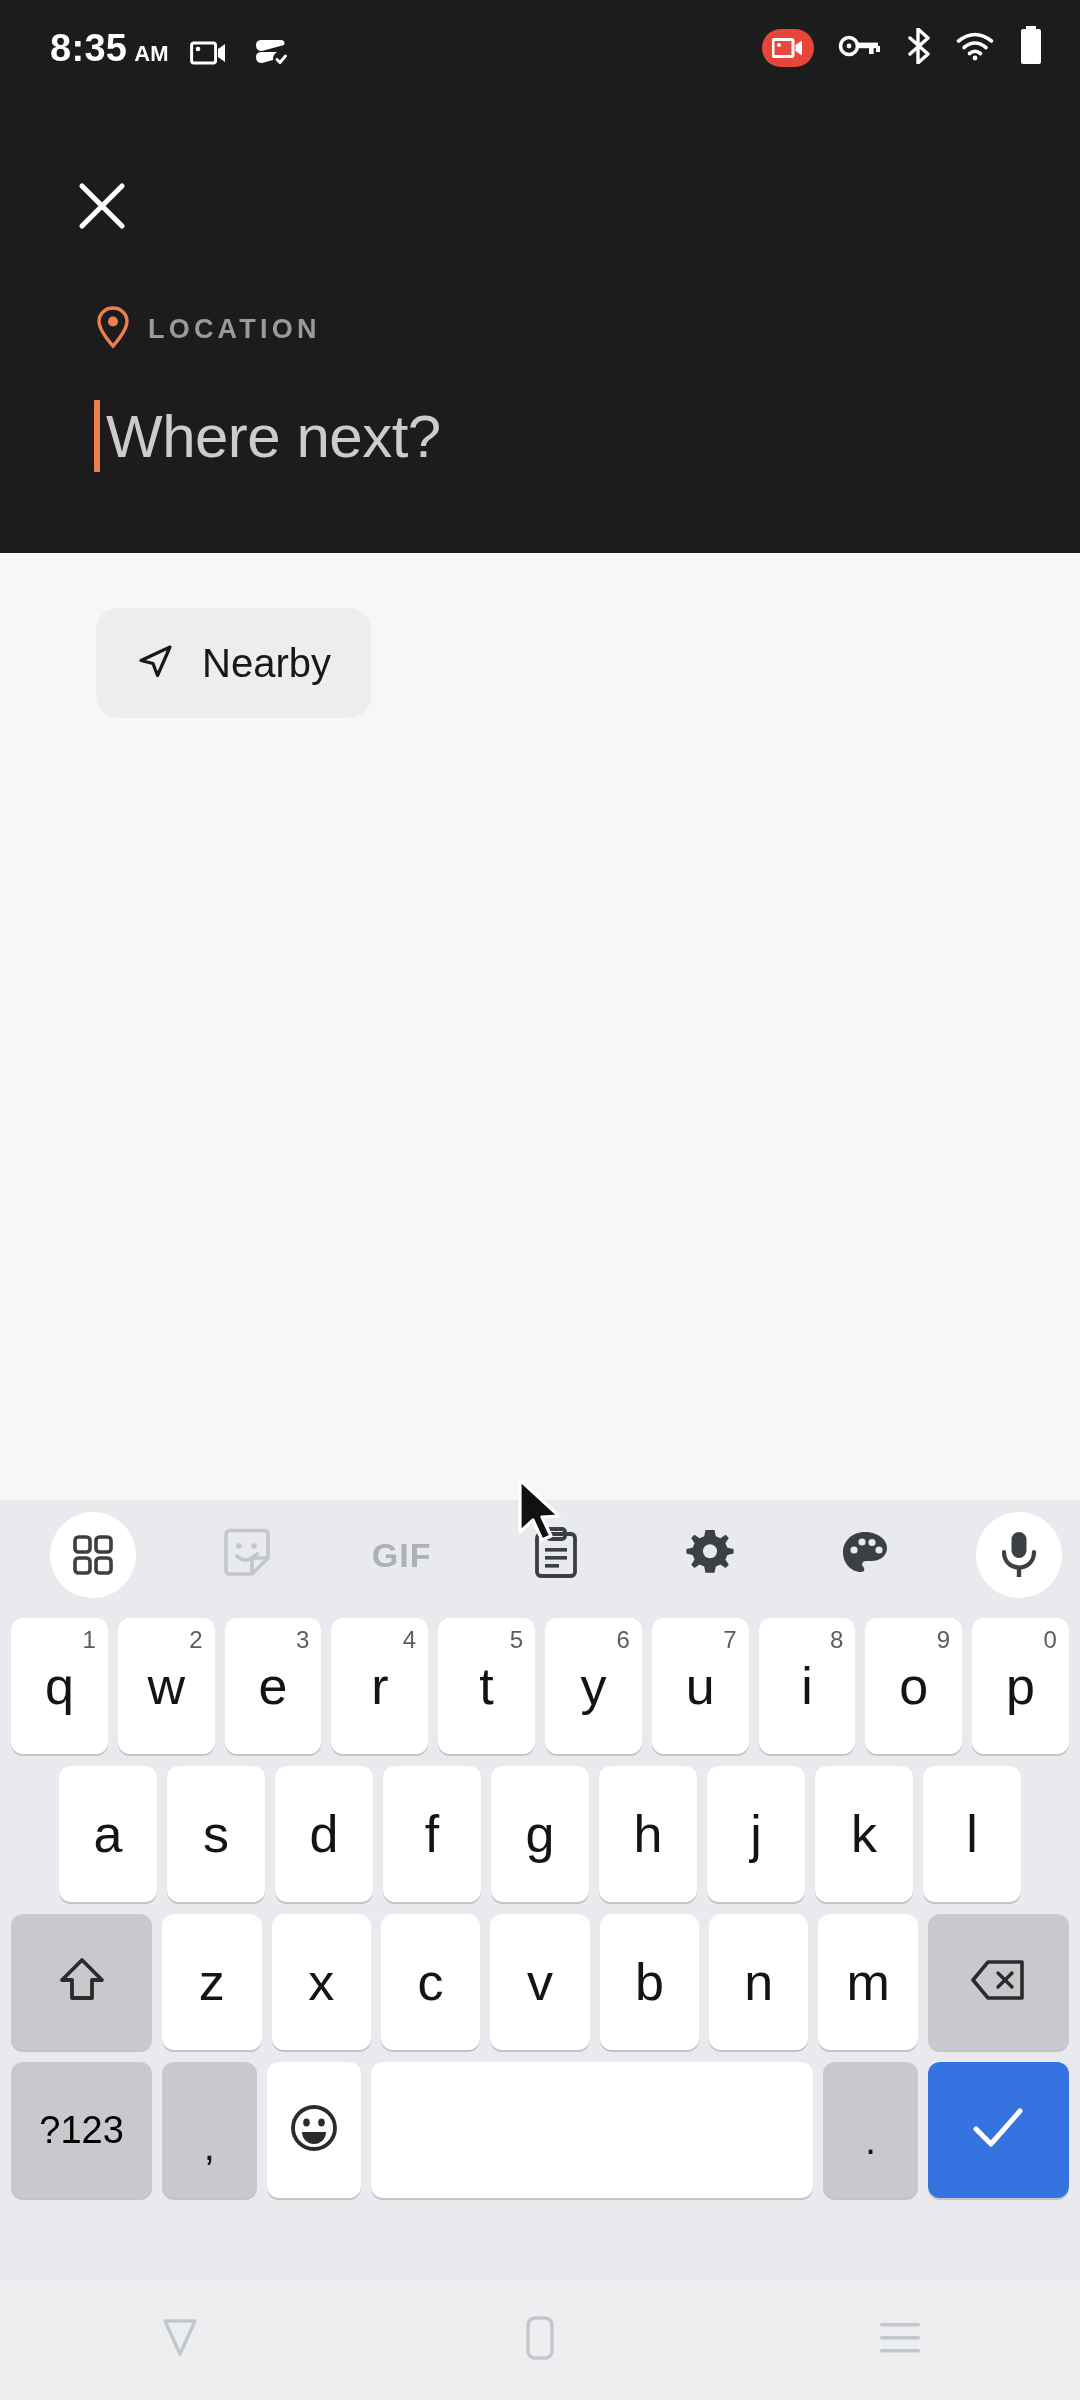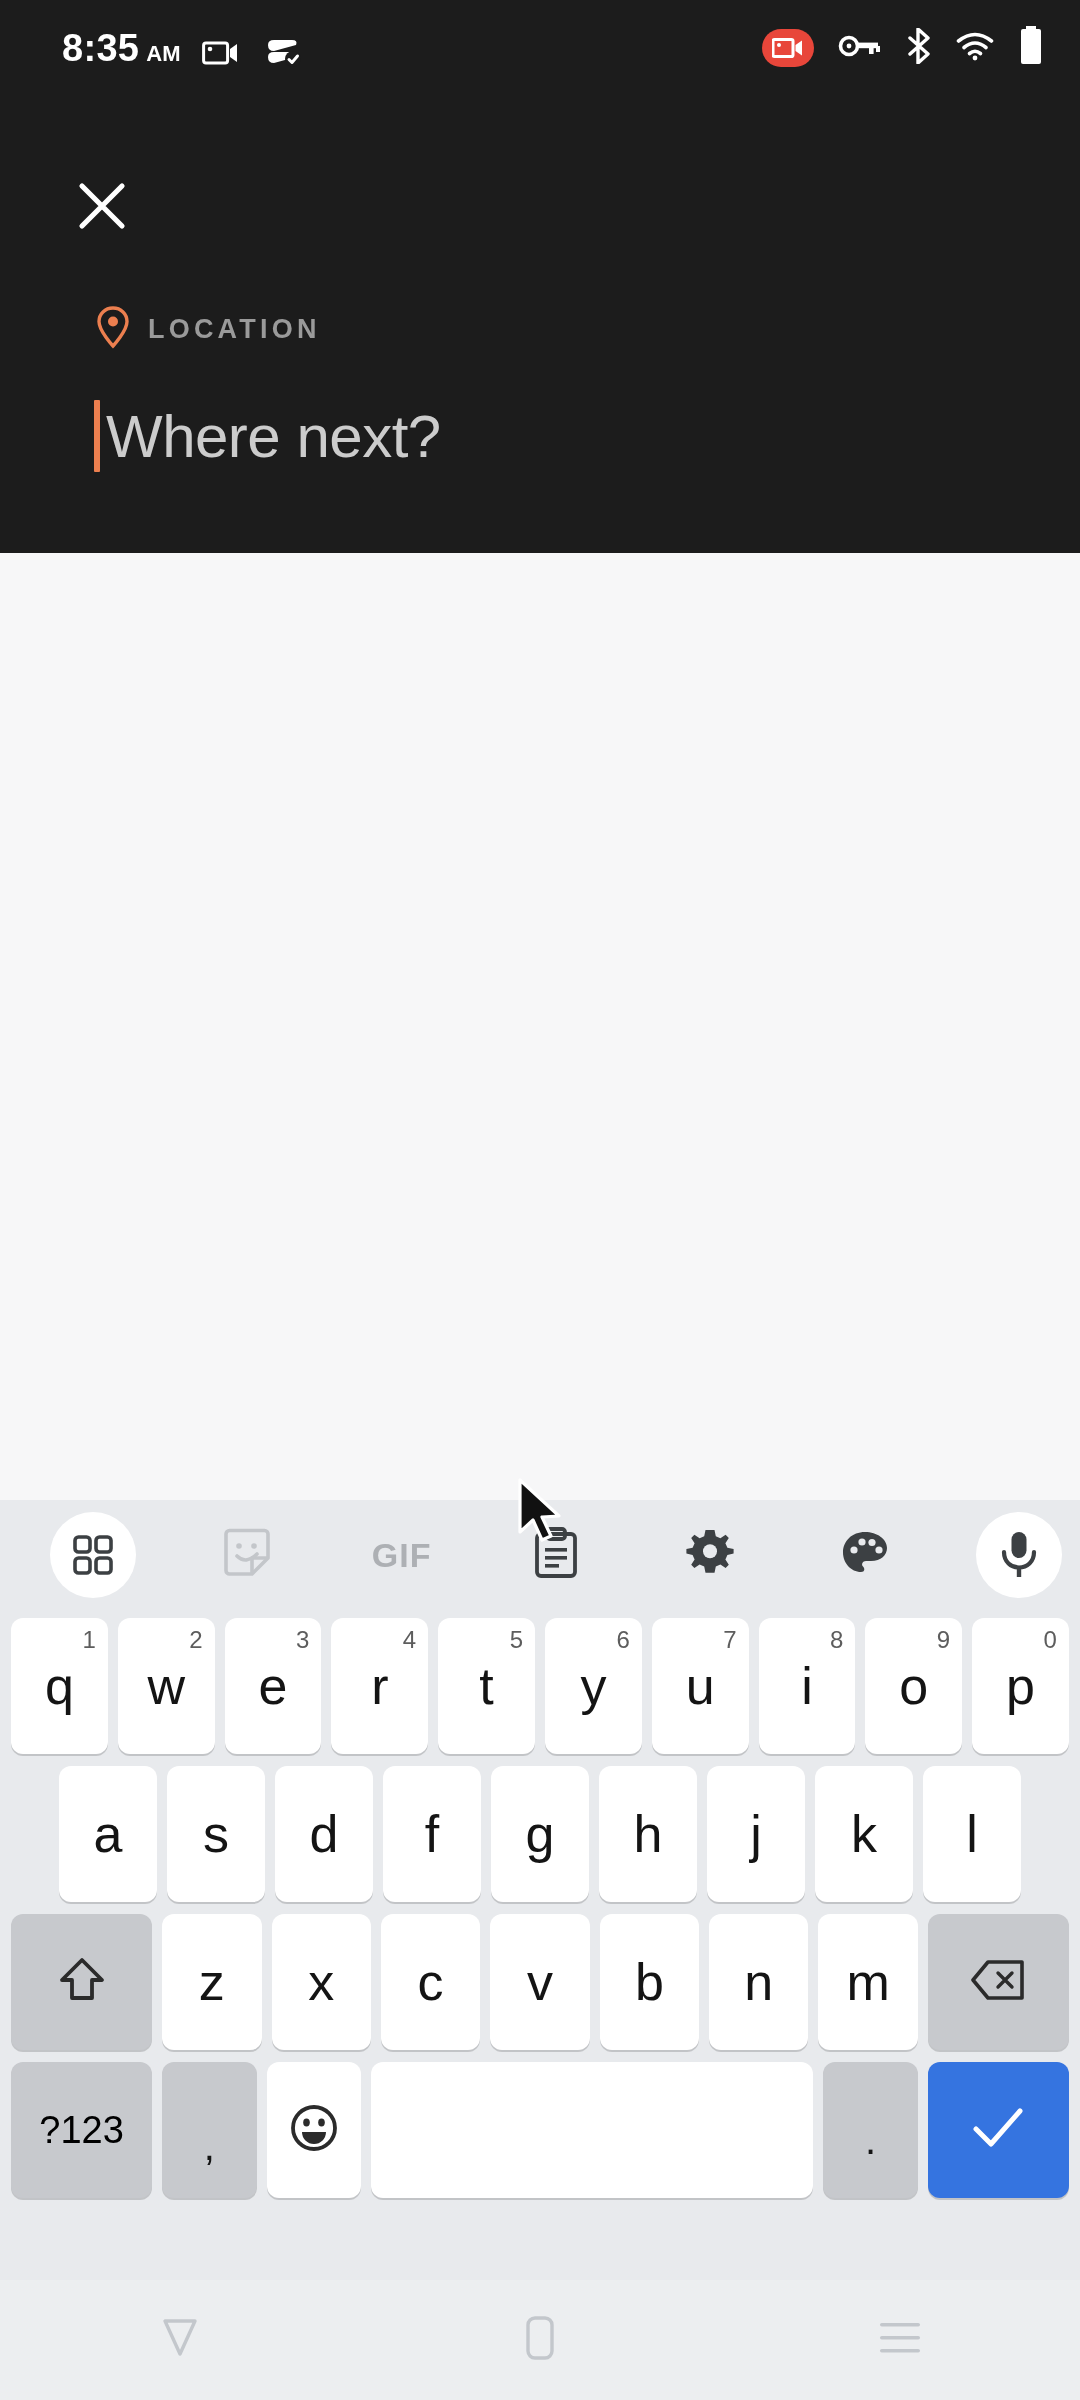--- a/index.html
+++ b/index.html
@@ -18,21 +18,20 @@
   }
   .statusbar {
     position:absolute; top:0; left:0; width:1080px; height:96px;
     display:flex; align-items:center; justify-content:space-between;
     padding:0 36px 0 50px;
   }
   .sb-left { display:flex; align-items:flex-end; gap:22px; }
   .clock {
     color:#ffffff; font-size:38px; font-weight:700; letter-spacing:0.3px;
     line-height:1;
-    margin-left:12px;
   }
   .ampm { color:#ffffff; font-size:22px; font-weight:700; margin-left:7px; }
   .sb-left .sicon { display:flex; align-items:center; }
   .sb-right { display:flex; align-items:center; gap:24px; }
   .rec-badge {
     width:52px; height:38px; background:#e8463a; border-radius:19px;
     display:flex; align-items:center; justify-content:center;
   }
 
   .close-btn {
@@ -236,20 +235,30 @@
       </span>
       <span class="loc-label">LOCATION</span>
     </div>
 
     <div class="input-row">
       <span class="caret"></span>
       <span class="placeholder">Where next?</span>
     </div>
   </div>
 
+  <div class="body-area">
+    <div class="chip">
+      <span>
+        <svg width="38" height="38" viewBox="0 0 38 38">
+          <path d="M34 5 L5 18.5 L17 21.5 L21.5 33.5 Z" fill="none" stroke="#16181c" stroke-width="3.2" stroke-linejoin="round"></path>
+        </svg>
+      </span>
+      <span class="chip-label">Nearby</span>
+    </div>
+  </div>
 
   <div class="keyboard">
 
     <div class="kb-toolbar">
 
       <div class="tb-item">
         <span class="tb-circle">
           <svg width="44" height="44" viewBox="0 0 44 44">
             <rect x="4" y="4" width="15" height="15" rx="3.5" fill="none" stroke="#3c4043" stroke-width="3.6"></rect>
             <rect x="25" y="4" width="15" height="15" rx="3.5" fill="none" stroke="#3c4043" stroke-width="3.6"></rect>

